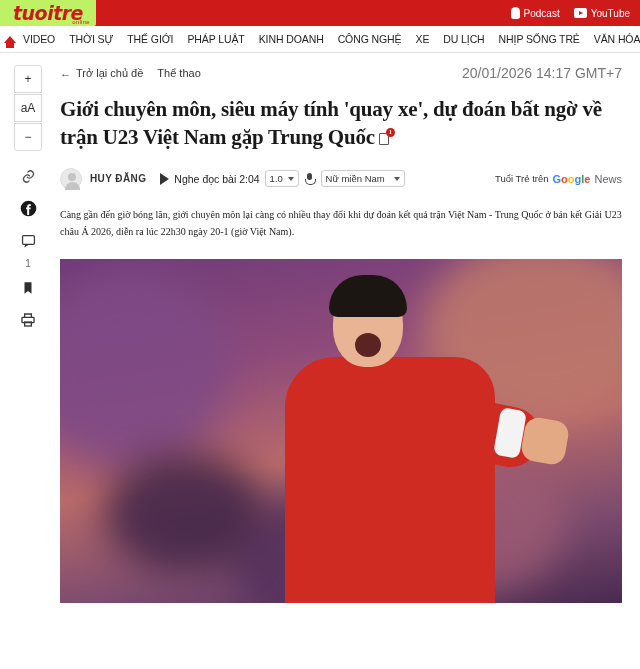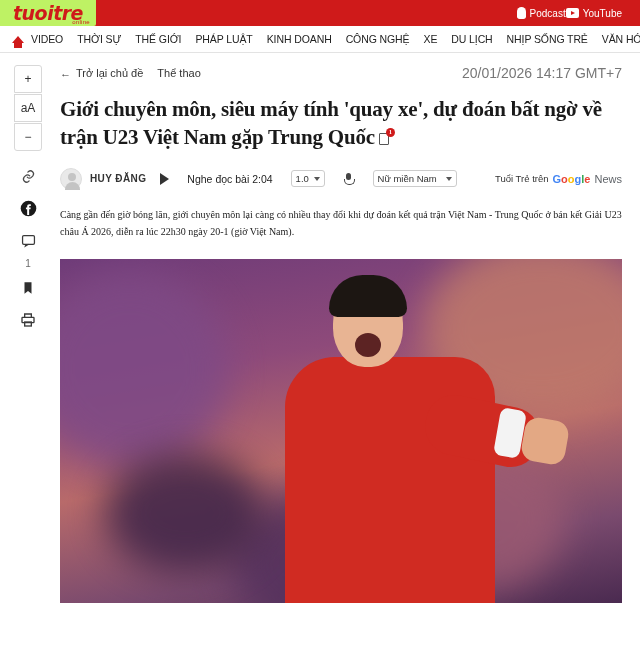--- a/index.html
+++ b/index.html
@@ -43,21 +43,22 @@
     right: 6px;
     bottom: 1px;
     font-size: 6px;
     color: #cf1a1a;
     letter-spacing: 0.3px;
   }
   .topbar-right {
     margin-left: auto;
     display: flex;
     align-items: center;
-    padding-right: 18px;
+    gap: 14px;
+    padding-right: 10px;
   }
   .topbar-link {
     display: flex;
     align-items: center;
     gap: 4px;
     color: #ffffff;
     font-size: 10px;
     white-space: nowrap;
   }
   .ico-podcast, .ico-youtube {
@@ -80,21 +81,21 @@
     border-bottom: 2.5px solid transparent;
   }
 
   
   .navbar {
     height: 27px;
     background: #ffffff;
     border-bottom: 1px solid #e3e3e3;
     display: flex;
     align-items: center;
-    padding-left: 12px;
+    padding-left: 4px;
     overflow: hidden;
     white-space: nowrap;
   }
   .nav-home {
     width: 22px;
     display: flex;
     align-items: center;
     justify-content: center;
   }
   .home-ico {
@@ -254,21 +255,21 @@
   .author {
     font-size: 10px;
     letter-spacing: 0.4px;
     color: #333333;
     font-weight: bold;
     white-space: nowrap;
   }
   .player {
     display: flex;
     align-items: center;
-    gap: 18px;
+    gap: 5px;
     margin-left: 6px;
     white-space: nowrap;
   }
   .play-tri {
     width: 0; height: 0;
     border-left: 9px solid #333333;
     border-top: 6px solid transparent;
     border-bottom: 6px solid transparent;
   }
   .play-label { font-size: 10.5px; color: #222222; }

